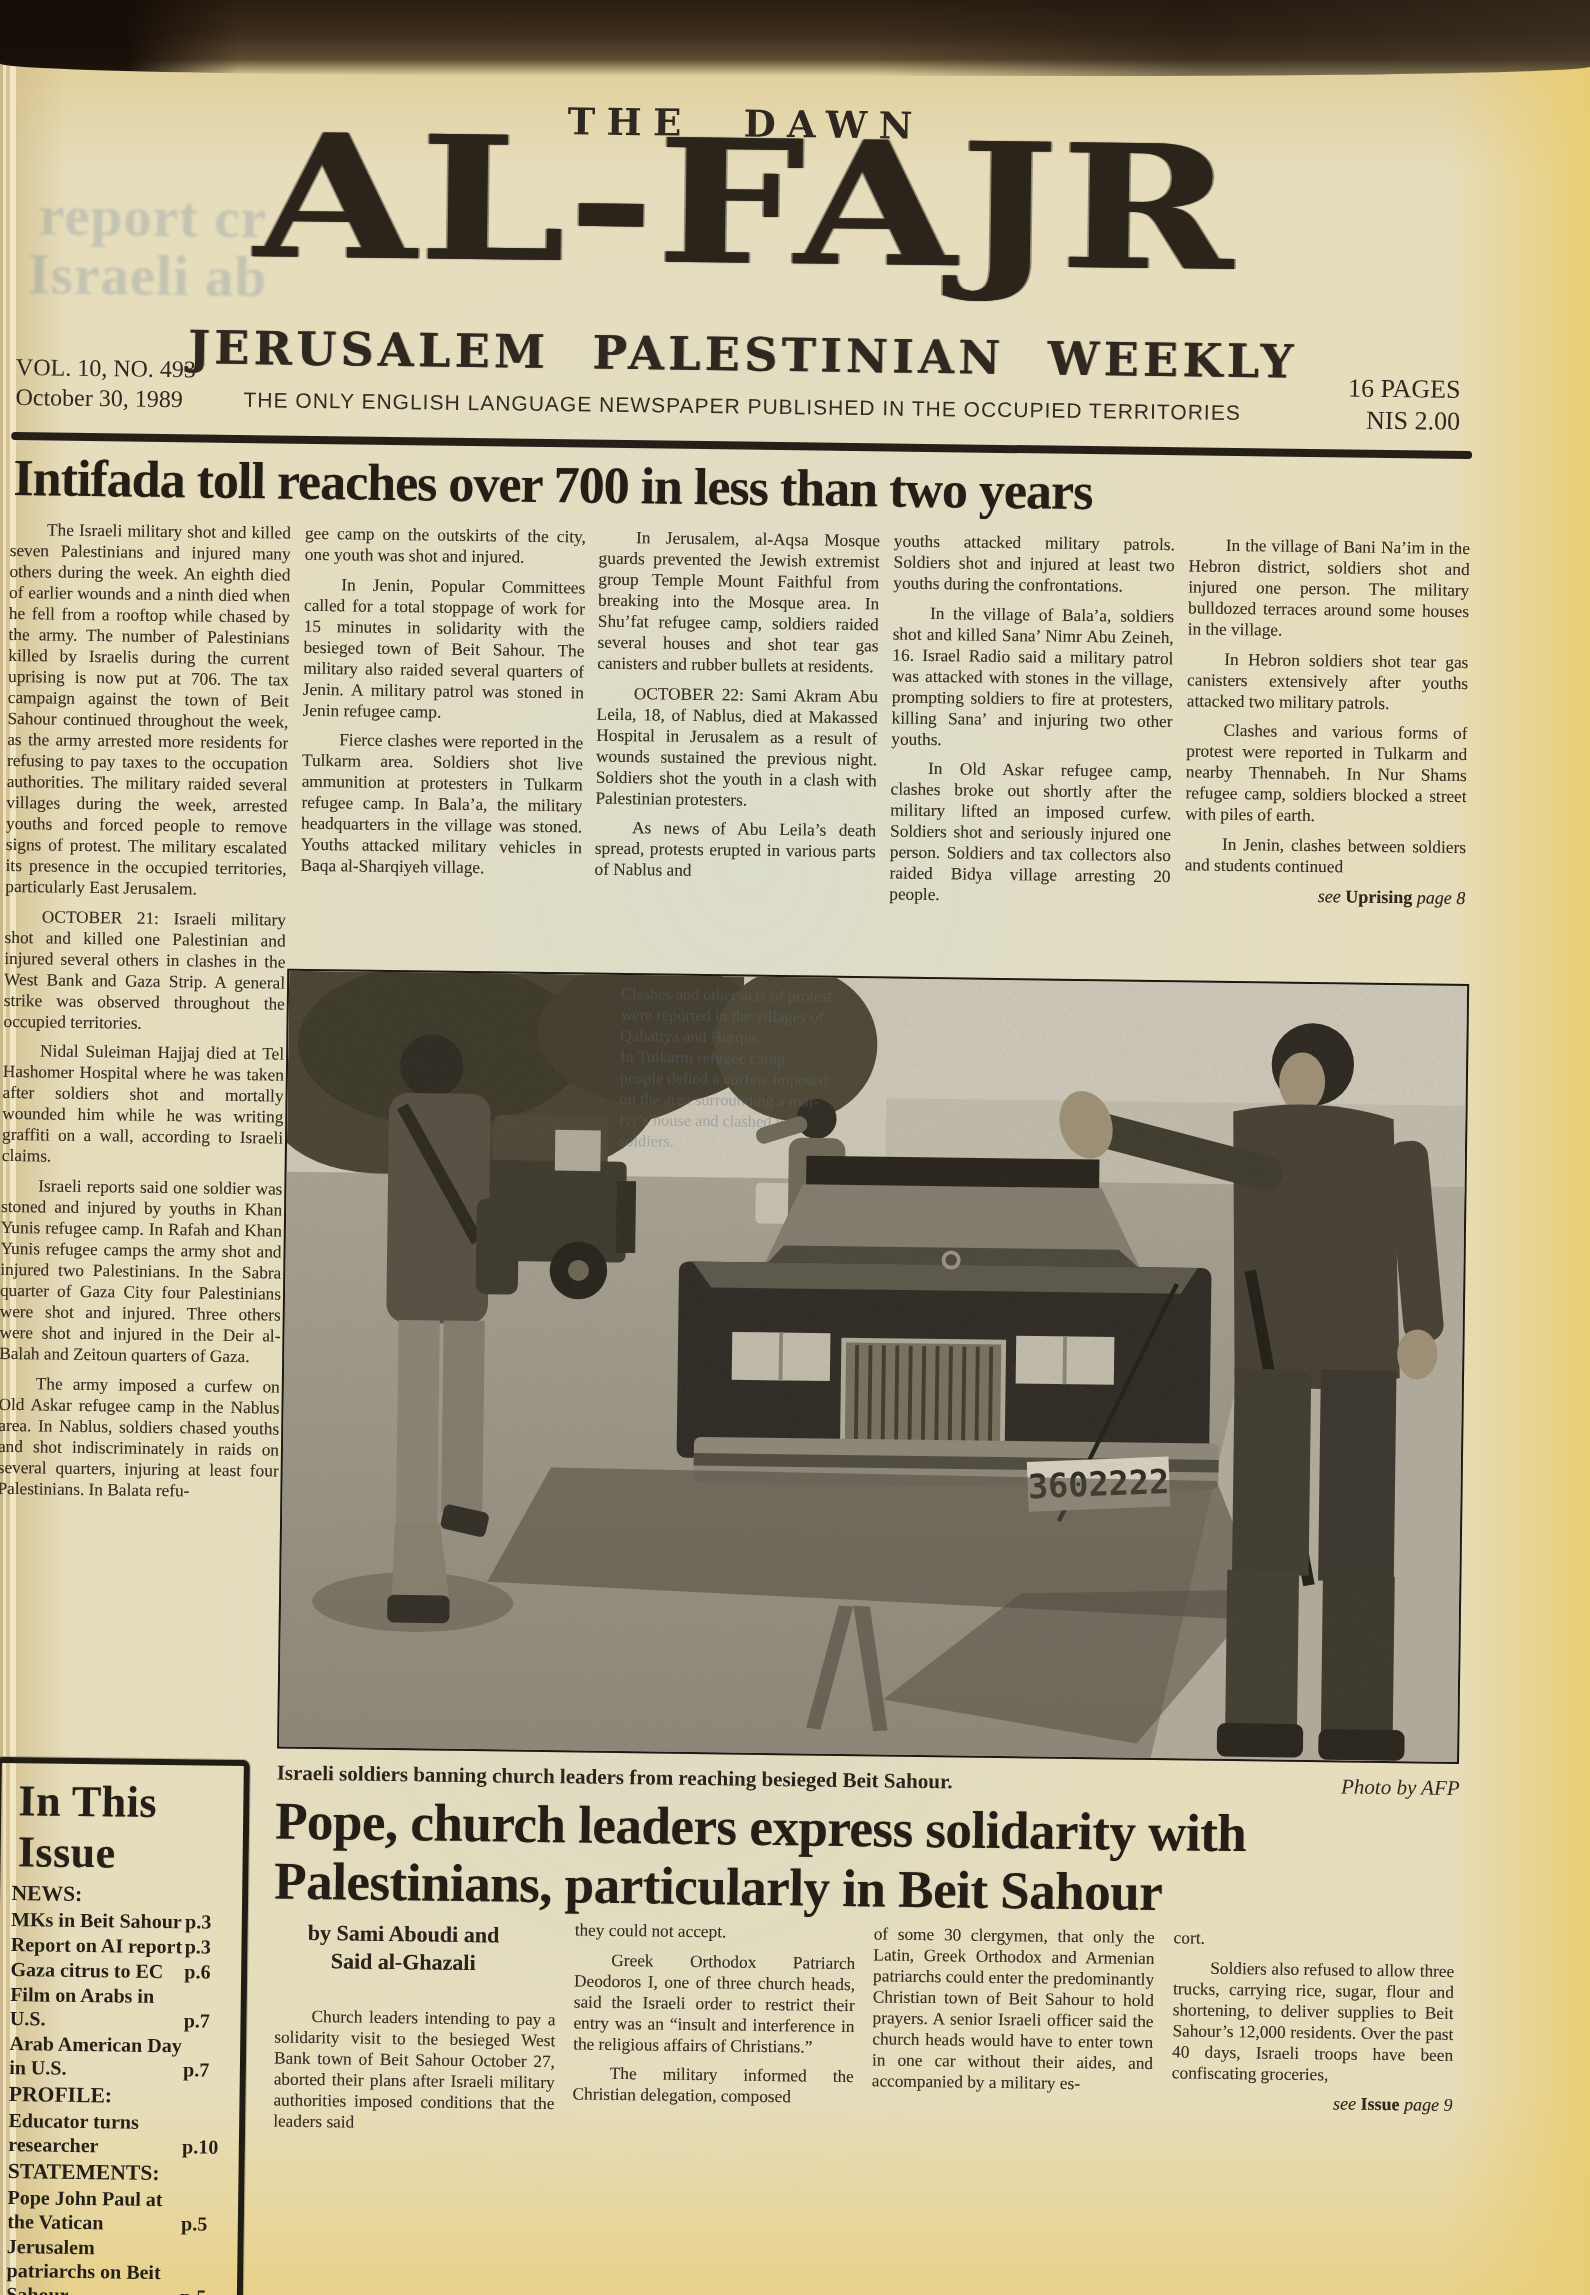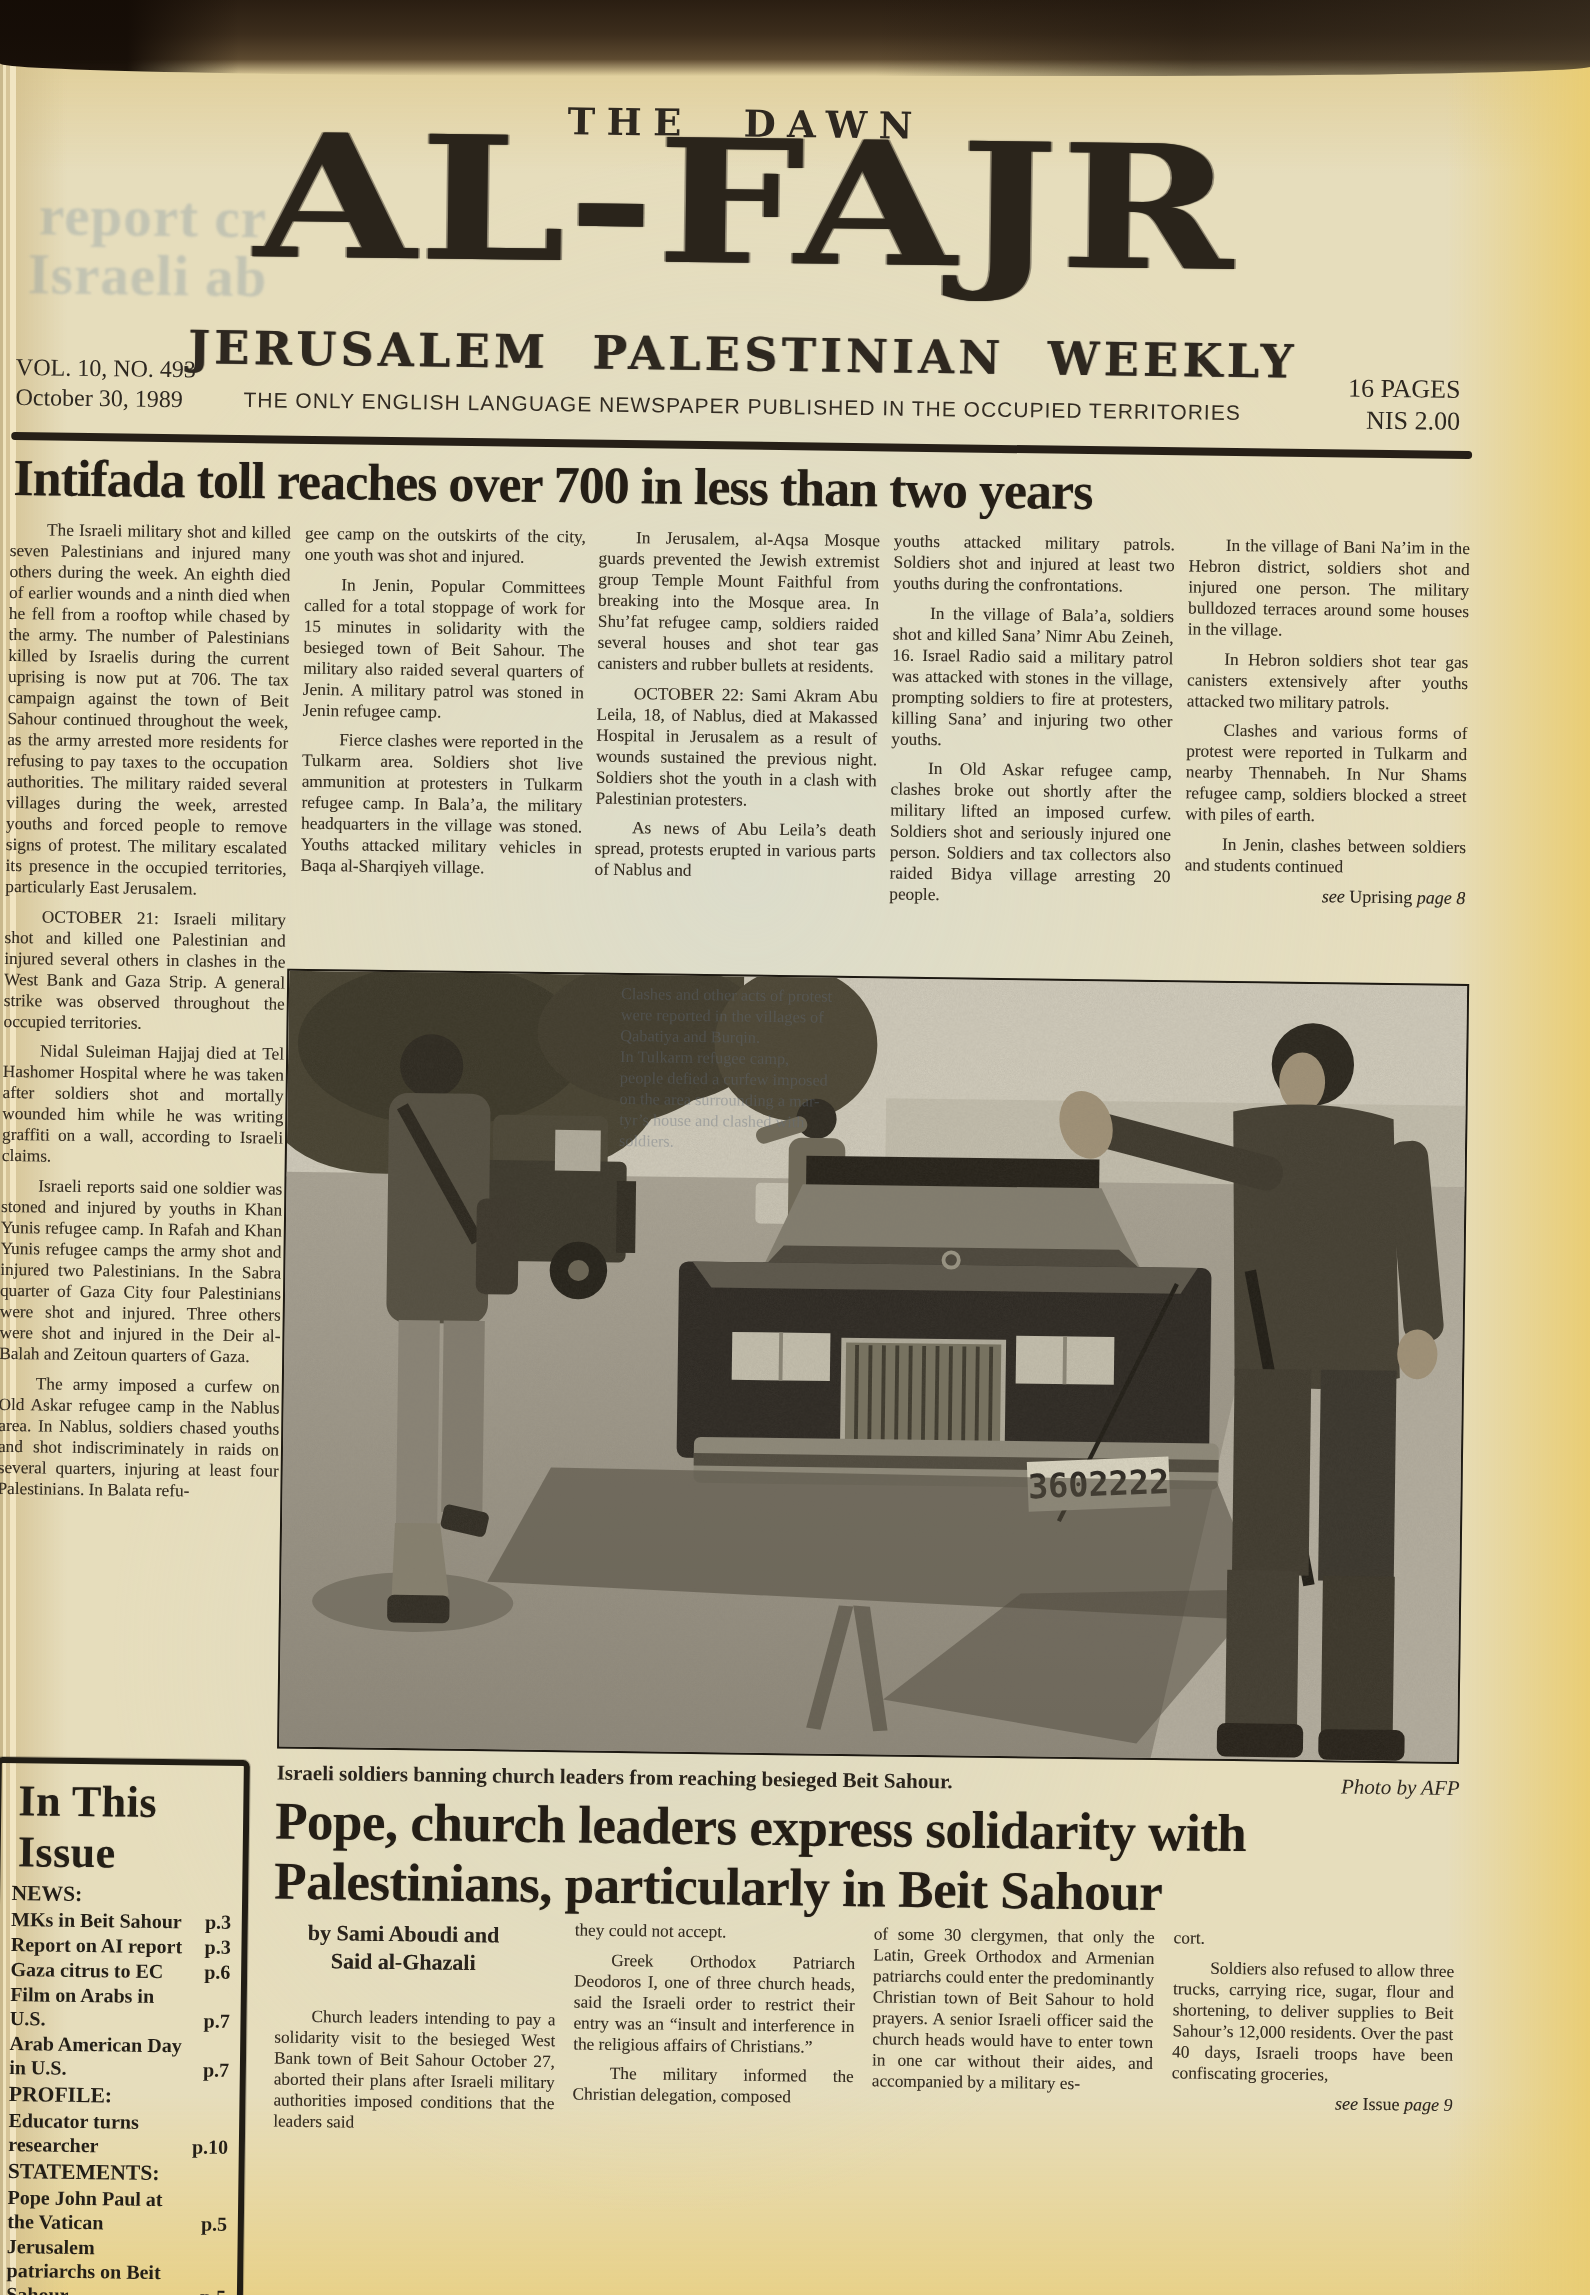--- a/index.html
+++ b/index.html
@@ -58,21 +58,21 @@
   .story-col{position:absolute;width:281px;overflow:hidden;font-size:17.3px;line-height:21px;
     text-align:justify;color:#362e23;text-shadow:0 0 0.5px rgba(54,46,35,.4);}
   .story-col p{margin:0 0 8.7px 0;text-indent:37px;}
   .story-col.cont p:first-child{text-indent:0;}
   #lead-col-1{left:0;top:447px;height:1230px;}
   #lead-col-2{left:295px;top:447px;height:447px;}
   #lead-col-3{left:589px;top:447px;height:447px;}
   #lead-col-4{left:884px;top:447px;height:447px;}
   #lead-col-5{left:1179px;top:447px;height:447px;}
   .jump{text-align:right;font-size:18px;margin-top:6.7px;color:#2e2820;}
-  .jump i{} .jump b{font-weight:normal;font-style:normal;}
+  .jump i{} .jump b{font-weight:bold;font-style:normal;}
 
   
   .photo-frame{position:absolute;left:283px;top:893px;width:1182px;height:780px;
     border:2.9px solid #1d1912;box-sizing:border-box;background:#b4aea0;}
   .photo-frame svg{display:block;width:100%;height:100%;}
   .photo-ghost{position:absolute;left:332px;top:7.7px;width:240px;
     font-size:16.3px;line-height:21px;color:rgba(96,108,124,.38);text-align:left;}
   .photo-ghost div{margin:0;}
 
   .caption-row{position:absolute;left:283px;top:1681px;width:1183px;display:flex;
@@ -92,21 +92,21 @@
   
   .toc-box{position:absolute;left:1.9px;top:1685px;width:254px;box-sizing:border-box;
     border:6.2px solid #211d15;border-radius:6.7px;padding:11.5px 10.6px 14.4px 11.5px;
     box-shadow:0 0 0 1px rgba(33,29,21,.25);}
   .toc-title{font-weight:bold;font-size:44px;letter-spacing:0.5px;color:#241f17;margin:0 0 4.8px 5.8px;
     text-shadow:0 0 1px rgba(36,31,23,.4);}
   .toc-header{font-weight:bold;font-size:21.6px;color:#241f17;margin:2.9px 0 1px 0;}
   .toc-list .toc-item{display:flex;align-items:flex-end;font-weight:bold;font-size:20px;
     line-height:24px;color:#241f17;margin:1px 0;}
   .toc-item .toc-label{flex:1;}
-  .toc-item .toc-page{min-width:46px;text-align:right;}
+  .toc-item .toc-page{min-width:46px;text-align:left;}
 </style>
 </head>
 <body>
 
 <div class="scan-top"></div>
 <div class="scan-left"></div>
 
 <div class="content">
 
   <div class="ghost" id="ghost-1">report cr</div>

